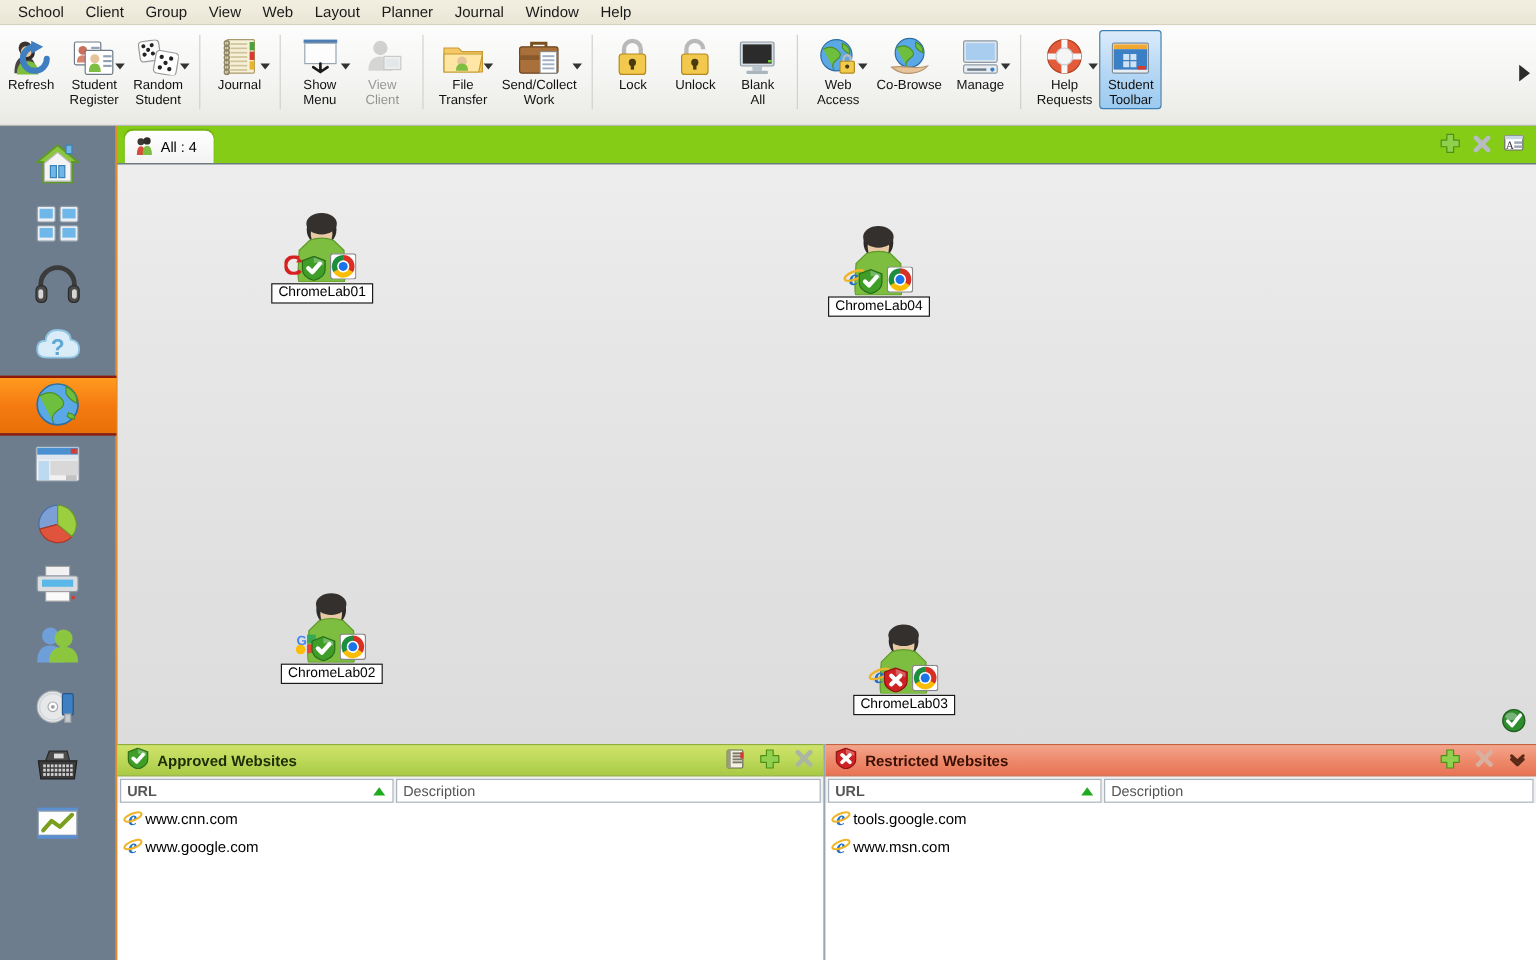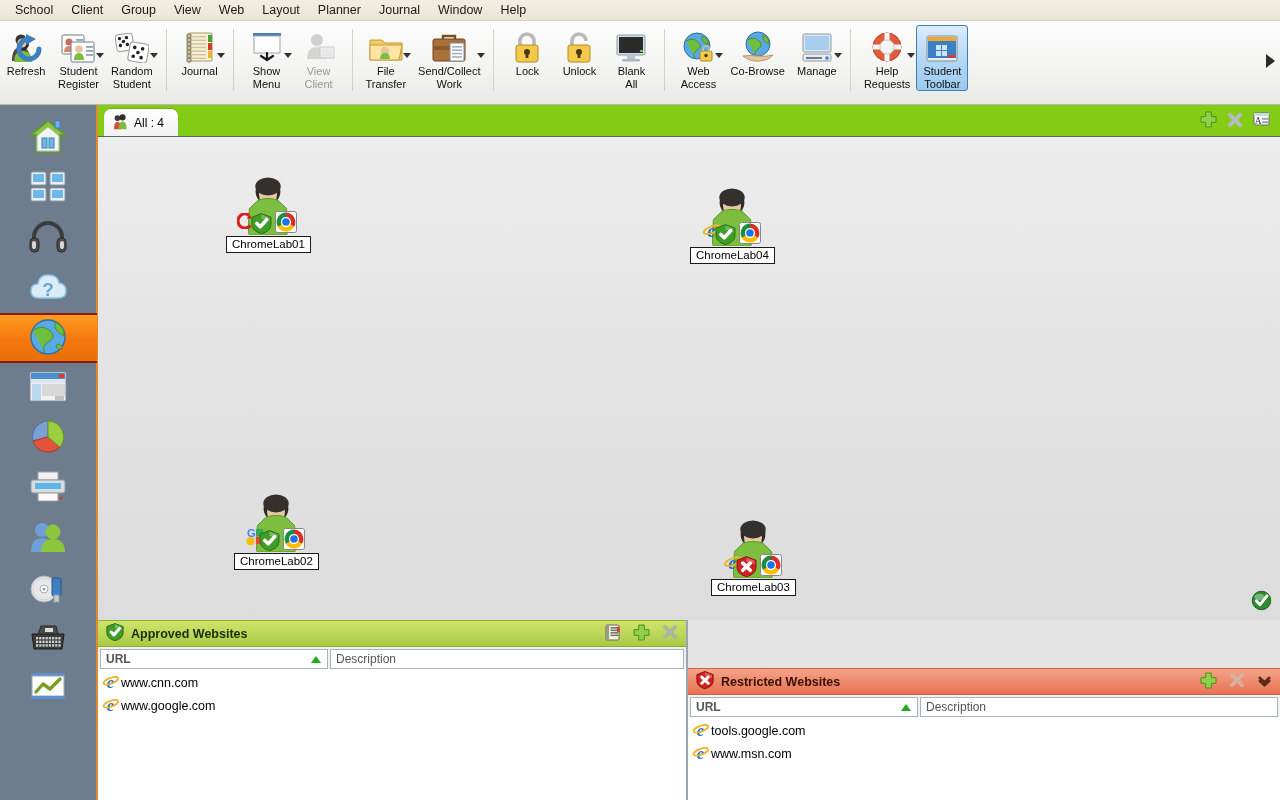--- a/index.html
+++ b/index.html
@@ -101,21 +101,21 @@
   .panel-hdr {
     height:27px; display:flex; align-items:center; gap:7px; padding:0 8px;
     font-size:12.5px; font-weight:bold; position:relative; flex-shrink:0;
   }
   .panel.approved .panel-hdr {
     background:linear-gradient(to bottom,#cfe36a 0%,#bdd85a 50%,#a9ca45 100%);
     border-top:1px solid #8fae34; border-bottom:1px solid #8fae34; color:#1d2d06;text-align:right;
   }
   .panel.restricted .panel-hdr {
     background:linear-gradient(to bottom,#f3a58c 0%,#ee8a6c 50%,#e87354 100%);
-    border-top:1px solid #c9613f; border-bottom:1px solid #c9613f; color:#3a0f04;margin-top:48px;
+    border-top:1px solid #c9613f; border-bottom:1px solid #c9613f; color:#3a0f04;
   }
   .hdr-tools { position:absolute; right:8px; display:flex; align-items:center; gap:12px; }
   .col-head { display:flex; height:22px; padding:2px 2px 0 2px; background:#f1f1f1; flex-shrink:0;}
   .col {
     border:1px solid #a9b3bd; background:#fff; font-size:12px; color:#555;
     display:flex; align-items:center; padding:0 5px; height:20px;
     position:relative;
   }
   .col.url { width:228px;font-weight:bold; }
   .col.desc { flex:1; margin-left:2px; }

